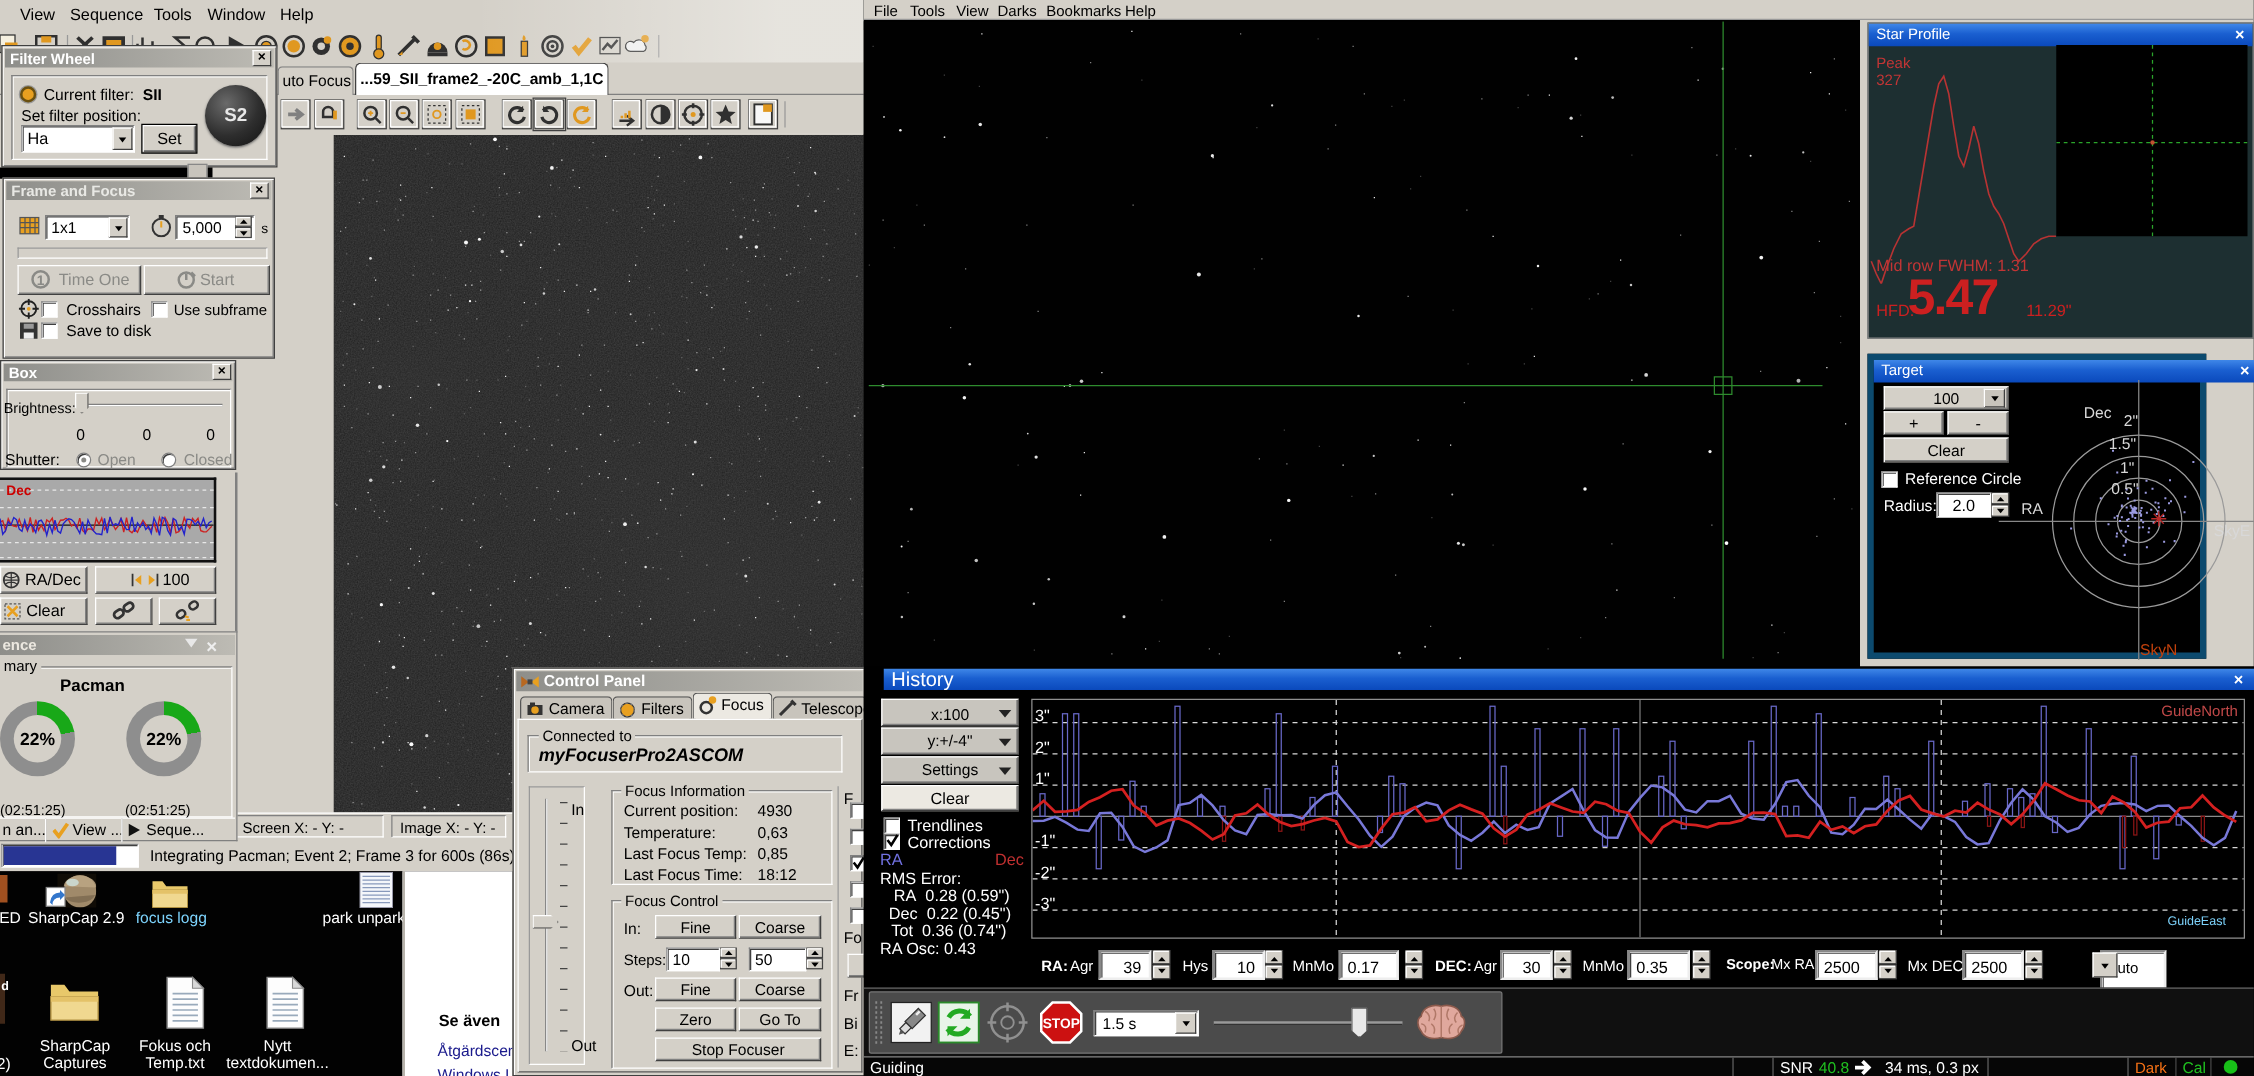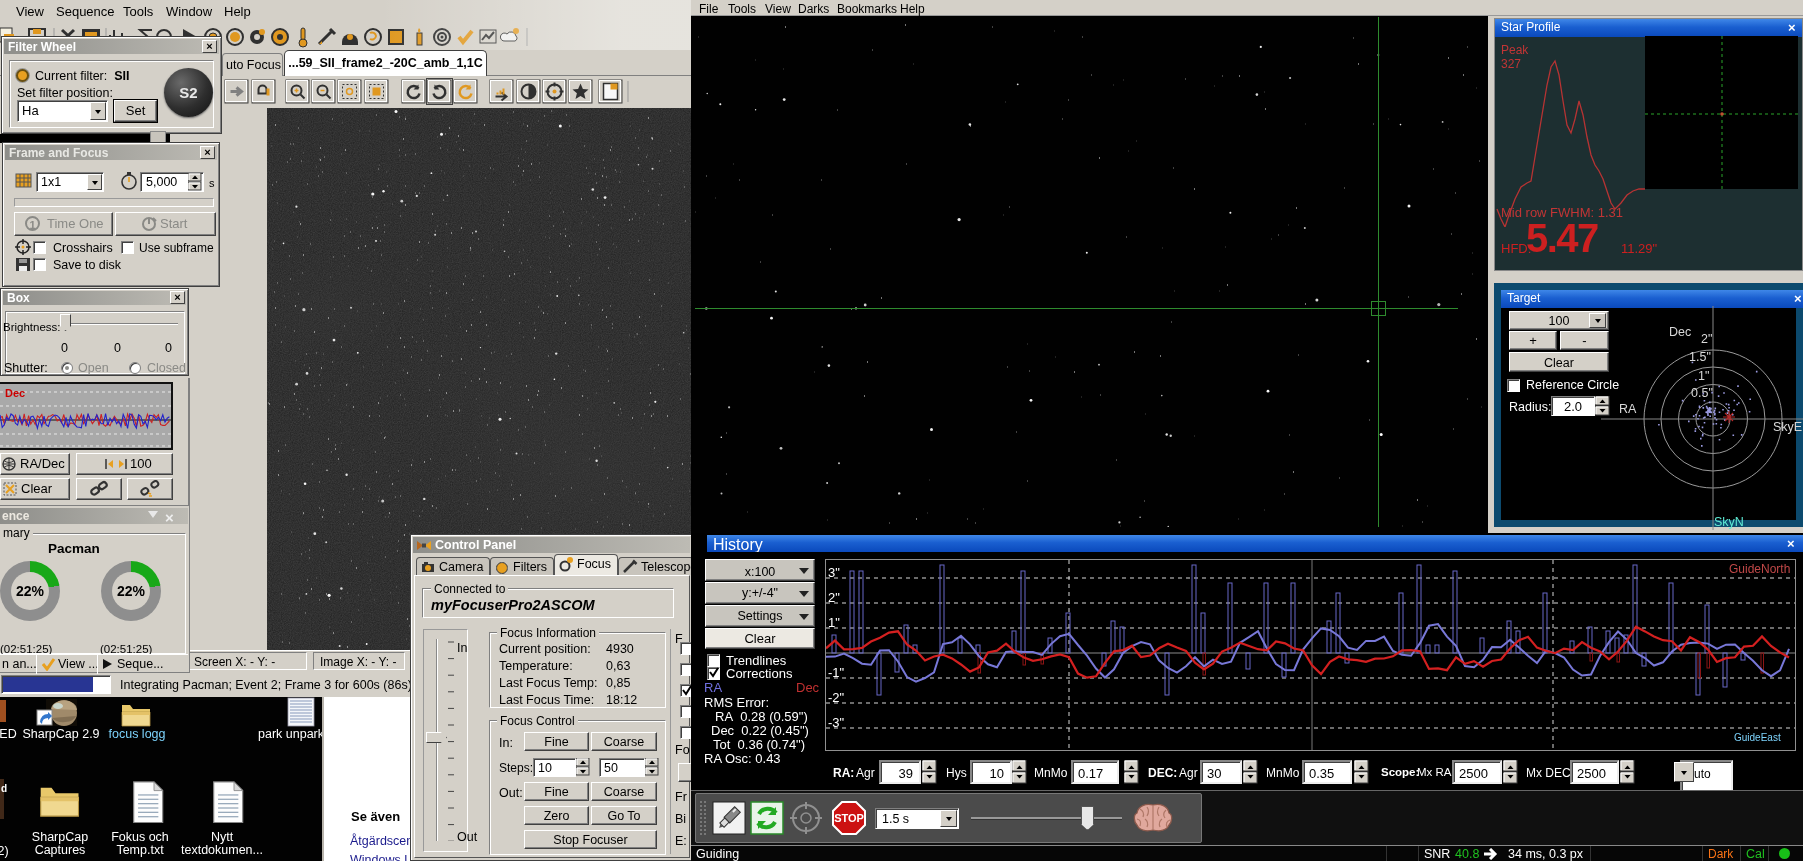--- a/index.html
+++ b/index.html
@@ -750,21 +750,21 @@
 <svg width="153" height="153">
 <line x1="0" y1="78" x2="153" y2="78" stroke="#2aa42a" stroke-width="1" stroke-dasharray="3 3"></line>
 <line x1="77" y1="0" x2="77" y2="153" stroke="#2aa42a" stroke-width="1" stroke-dasharray="3 3"></line>
 <circle cx="77" cy="78" r="1.8" fill="#c05030"></circle>
 </svg></div>
 <div class="a" style="left:6px;top:186px;color:#c23535;font-size:13px">Mid row FWHM: 1.31</div>
 <div class="a" style="left:6px;top:222px;color:#cc2020;font-size:13px">HFD:</div>
 <div class="a" style="left:31px;top:197px;color:#cc2020;font-size:40px;font-weight:bold;letter-spacing:-1.5px">5.47</div>
 <div class="a" style="left:126px;top:222px;color:#cc2020;font-size:13px">11.29"</div>
 </div>
-<div class="a" style="left:1494px;top:283px;width:309px;height:244px;border:7px solid #0c4a6e;background:#000">
+<div class="a" style="left:1494px;top:283px;width:271px;height:244px;border:5px solid #0c4a6e;background:#000">
 <div class="btb" style="left:0;top:0;width:307px;height:18px;font-size:12px;padding:1px 0 0 6px">Target</div>
 <div class="a w" style="left:293px;top:1px;font-size:13px;font-weight:bold">×</div>
 <div class="b3" style="left:8px;top:21px;width:100px;height:19px;font-size:12.5px;padding-top:2px">100</div>
 <div class="cmb-a" style="left:88px;top:23px;width:17px;height:15px;background:#c8c4bc">
       <div class="tri-d" style="left:5px;top:5px"></div>
     </div>
 <div class="b3" style="left:8px;top:41px;width:48px;height:19px;font-size:13px;padding-top:1px">+</div>
 <div class="b3" style="left:59px;top:41px;width:49px;height:19px;font-size:13px;padding-top:1px">-</div>
 <div class="b3" style="left:8px;top:62px;width:100px;height:20px;font-size:12.5px;padding-top:3px">Clear</div>
 <div class="cb" style="left:6px;top:89px"></div>
@@ -793,21 +793,21 @@
         <path d="M224 123 l8 8 M232 123 l-8 8 M228 121 v12 M222 127 h12"></path>
       </g>
 </svg>
 <div style="position:absolute;color:#d8d8d8;font-size:12.5px;left:168px;top:35px">Dec</div>
 <div style="position:absolute;color:#d8d8d8;font-size:12.5px;left:200px;top:42px">2"</div>
 <div style="position:absolute;color:#d8d8d8;font-size:12.5px;left:188px;top:60px">1.5"</div>
 <div style="position:absolute;color:#d8d8d8;font-size:12.5px;left:197px;top:79px">1"</div>
 <div style="position:absolute;color:#d8d8d8;font-size:12.5px;left:190px;top:96px">0.5"</div>
 <div style="position:absolute;color:#d8d8d8;font-size:12.5px;left:118px;top:112px">RA</div>
 <div style="position:absolute;color:#d8d8d8;font-size:12.5px;left:272px;top:130px">SkyE</div>
-<div style="position:absolute;color:#5eead4;font-size:12.5px;left:213px;top:225px">SkyN</div>
+<div style="position:absolute;color:#c2410c;font-size:12.5px;left:213px;top:225px">SkyN</div>
 </div>
 <div class="a" style="left:691px;top:535px;width:1112px;height:255px;background:#000">
 <div class="btb" style="left:16px;top:0;width:1256px;height:17px;font-size:16px;padding:1px 0 0 6px">History</div>
 <div class="a w" style="left:1096px;top:1px;font-size:13px;font-weight:bold">×</div>
 <div class="b3" style="left:14px;top:24px;width:110px;height:22px;font-size:12.5px;padding-top:5px;background:#c8c5be">x:100</div>
 <div class="a" style="left:108px;top:33px;width:0;height:0;border-left:5px solid transparent;border-right:5px solid transparent;border-top:6px solid #222"></div>
 <div class="b3" style="left:14px;top:47px;width:110px;height:22px;font-size:12.5px;padding-top:3px;background:#c8c5be">y:+/-4"</div>
 <div class="a" style="left:108px;top:56px;width:0;height:0;border-left:5px solid transparent;border-right:5px solid transparent;border-top:6px solid #222"></div>
 <div class="b3" style="left:14px;top:70px;width:110px;height:22px;font-size:12.5px;padding-top:3px;background:#c8c5be">Settings</div>
 <div class="a" style="left:108px;top:79px;width:0;height:0;border-left:5px solid transparent;border-right:5px solid transparent;border-top:6px solid #222"></div>
@@ -937,21 +937,21 @@
 <svg class="a" style="left:1124px;top:760px" width="15" height="24">
     <rect x="0" y="0" width="14" height="11" fill="#d4d0c8" stroke="#404040"></rect>
     <rect x="0" y="12" width="14" height="11" fill="#d4d0c8" stroke="#404040"></rect>
     <path d="M1 1 h12 M1 1 v9" stroke="#fff"></path>
     <path d="M1 13 h12 M1 13 v9" stroke="#fff"></path>
     <path d="M4.5 9 l3 -3.5 3 3.5z" fill="#000"></path>
     <path d="M4.5 15 l3 3.5 3 -3.5z" fill="#000"></path>
   </svg>
 <div class="a w" style="left:1148px;top:766px;font-size:12px;font-weight:bold">DEC:</div>
 <div class="a w" style="left:1179px;top:766px;font-size:12px;">Agr</div>
-<div class="sk" style="left:1200px;top:760px;width:42px;height:24px;border:2px solid #888;border-right-color:#eee;border-bottom-color:#eee;font-size:13px;padding:4px 0 0 5px">30</div>
+<div class="sk" style="left:1200px;top:760px;width:42px;height:24px;border:2px solid #888;border-right-color:#eee;border-bottom-color:#eee;font-size:13px;padding:4px 0 0 16px">30</div>
 <svg class="a" style="left:1243px;top:760px" width="15" height="24">
     <rect x="0" y="0" width="14" height="11" fill="#d4d0c8" stroke="#404040"></rect>
     <rect x="0" y="12" width="14" height="11" fill="#d4d0c8" stroke="#404040"></rect>
     <path d="M1 1 h12 M1 1 v9" stroke="#fff"></path>
     <path d="M1 13 h12 M1 13 v9" stroke="#fff"></path>
     <path d="M4.5 9 l3 -3.5 3 3.5z" fill="#000"></path>
     <path d="M4.5 15 l3 3.5 3 -3.5z" fill="#000"></path>
   </svg>
 <div class="a w" style="left:1266px;top:766px;font-size:12px;">MnMo</div>
 <div class="sk" style="left:1302px;top:760px;width:50px;height:24px;border:2px solid #888;border-right-color:#eee;border-bottom-color:#eee;font-size:13px;padding:4px 0 0 5px">0.35</div>

